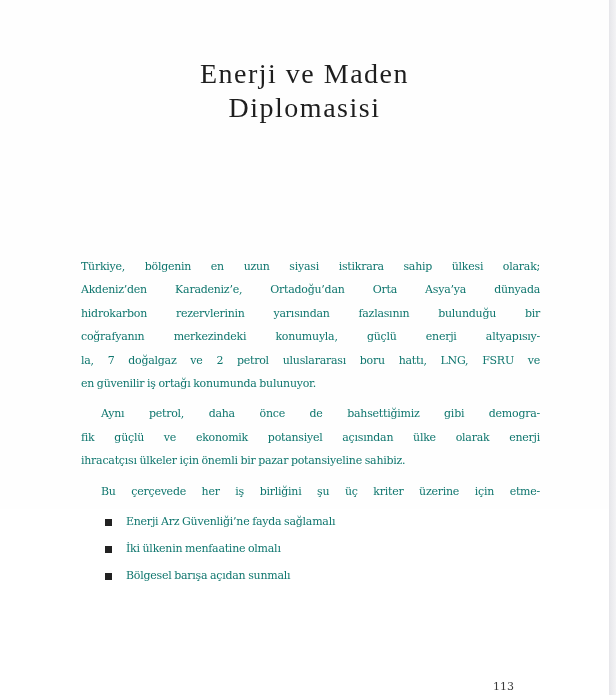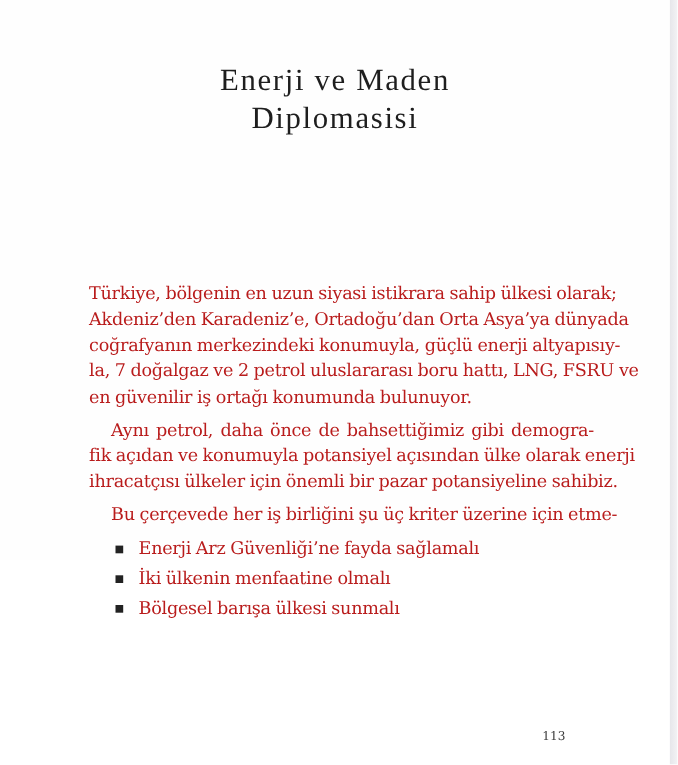--- a/index.html
+++ b/index.html
@@ -15,72 +15,73 @@
   .title {
     position: absolute; left: 0; width: 609px; top: 57px;
     text-align: center;
     font-family: "Liberation Serif", serif;
     font-size: 28px; line-height: 34px; letter-spacing: 1.5px;
     color: #1e1e1e;
   }
   .body {
     position: absolute; left: 81px; top: 255px; width: 459px;
     font-family: "DejaVu Serif", serif;
-    font-size: 16px; line-height: 23.4px;
+    font-size: 11px; line-height: 23.4px;
     letter-spacing: -0.25px; word-spacing: -0.5px;
-    color: #b91c1c;
+    color: #0f766e;
   }
   .line { white-space: nowrap; display: block; text-align: justify; text-align-last: justify; }
   .line.last { text-align-last: left; }
   .para { margin: 0 0 7px 0; }
   .indent { padding-left: 20px; }
   .bullets { margin: 4px; padding: 0; list-style: none; }
   .bullet { position: relative; padding-left: 41px; height: 27px; line-height: 23px; white-space: nowrap; }
   .bullet .sq { position: absolute; left: 20px; top: 9px; width: 7px; height: 7px; background: #222; }
   .pagenum {
-    position: absolute; left: 493px; top: 663px;
+    position: absolute; left: 493px; top: 680px;
     font-family: "DejaVu Serif", serif; font-size: 11px; color: #3a3a3a;
   }
 </style>
 </head>
 <body>
 
 <div class="page">
   <h1 class="title" style="margin:0;font-weight:normal;">
     <span>Enerji ve Maden</span><br>
     <span>Diplomasisi</span>
   </h1>
 
   <div class="body">
     <div class="para">
       <span class="line">Türkiye, bölgenin en uzun siyasi istikrara sahip ülkesi olarak;</span>
       <span class="line">Akdeniz’den Karadeniz’e, Ortadoğu’dan Orta Asya’ya dünyada</span>
+      <span class="line">hidrokarbon rezervlerinin yarısından fazlasının bulunduğu bir</span>
       <span class="line">coğrafyanın merkezindeki konumuyla, güçlü enerji altyapısıy-</span>
       <span class="line">la, 7 doğalgaz ve 2 petrol uluslararası boru hattı, LNG, FSRU ve</span>
       <span class="line last">en güvenilir iş ortağı konumunda bulunuyor.</span>
     </div>
     <div class="para">
       <span class="line indent">Aynı petrol, daha önce de bahsettiğimiz gibi demogra-</span>
-      <span class="line">fik açıdan ve konumuyla potansiyel açısından ülke olarak enerji</span>
+      <span class="line">fik güçlü ve ekonomik potansiyel açısından ülke olarak enerji</span>
       <span class="line last">ihracatçısı ülkeler için önemli bir pazar potansiyeline sahibiz.</span>
     </div>
     <div class="para">
       <span class="line indent">Bu çerçevede her iş birliğini şu üç kriter üzerine için etme-</span>
     </div>
     <ul class="bullets">
       <li class="bullet">
         <span class="sq"></span>
         <span>Enerji Arz Güvenliği’ne fayda sağlamalı</span>
       </li>
       <li class="bullet">
         <span class="sq"></span>
         <span>İki ülkenin menfaatine olmalı</span>
       </li>
       <li class="bullet">
         <span class="sq"></span>
-        <span>Bölgesel barışa ülkesi sunmalı</span>
+        <span>Bölgesel barışa açıdan sunmalı</span>
       </li>
     </ul>
   </div>
 
   <div class="pagenum">113</div>
 </div>
 <div class="edge"></div>
 
 </body></html>

